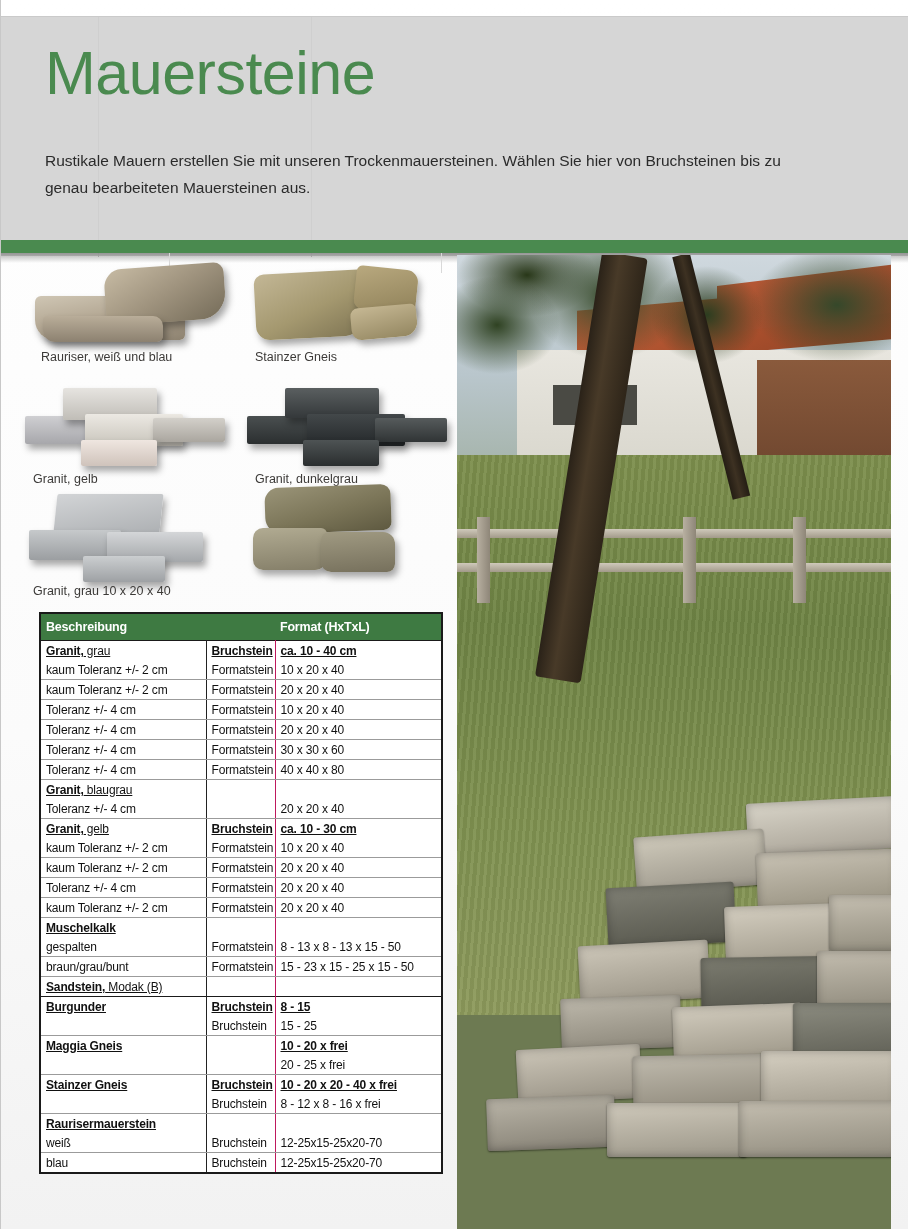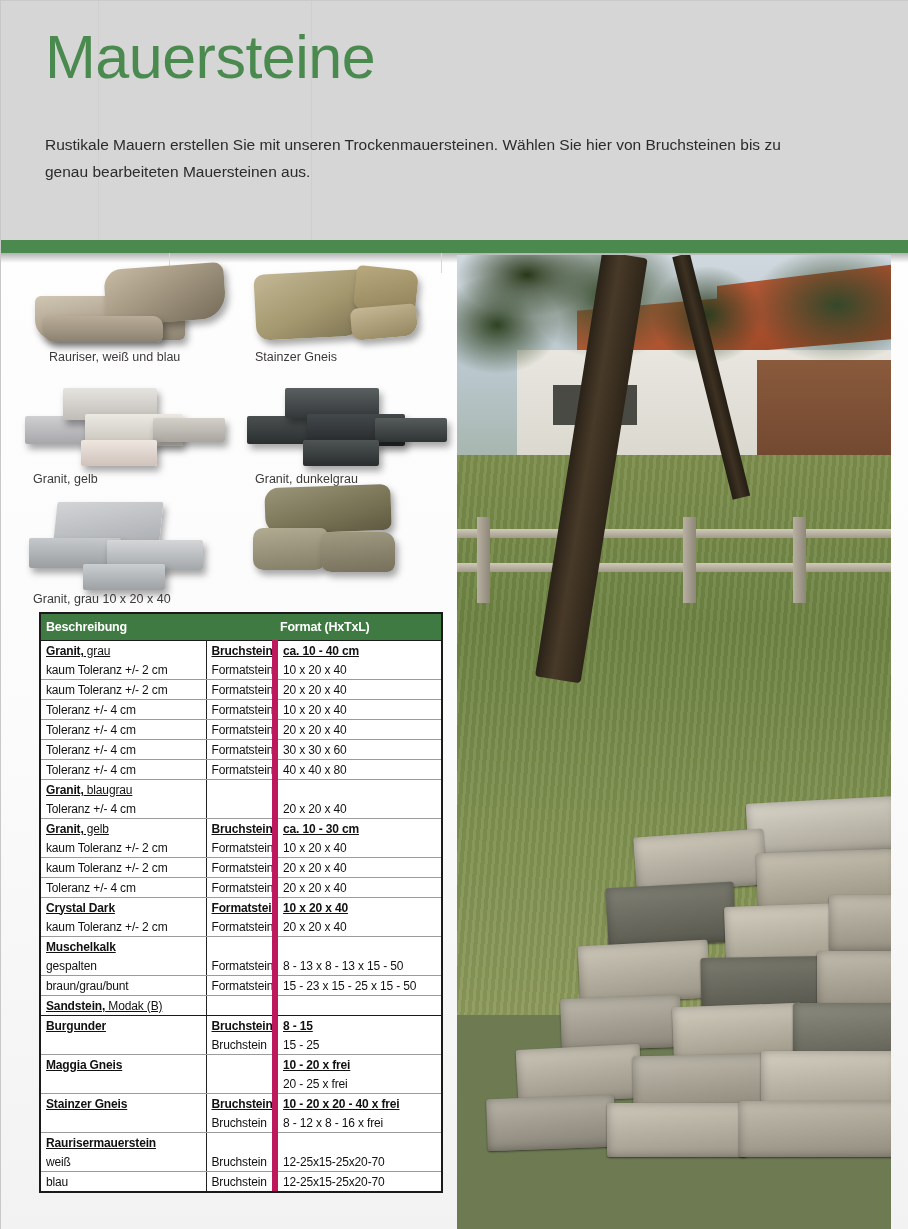--- a/index.html
+++ b/index.html
@@ -13,21 +13,21 @@
   .page{
     position:absolute;left:0;top:0;width:908px;height:1229px;
     background:linear-gradient(180deg,#ffffff 0%,#fbfbfb 60%,#f2f2f2 100%);
     border-left:1px solid #c8c8c8;
     box-sizing:border-box;
     overflow:hidden;
   }
 
   
   .header{
-    position:absolute;left:0;top:0;width:908px;height:240px;
+    position:absolute;left:0;top:16px;width:908px;height:240px;
     background:#d6d6d6;
     border-top:1px solid #cacaca;
     box-sizing:border-box;
   }
   .header .ruleline{
     position:absolute;left:97px;top:0;width:1px;height:240px;
     background:#cfcfcf;
   }
   .header .ruleline2{
     position:absolute;left:310px;top:0;width:1px;height:240px;
@@ -109,21 +109,21 @@
     color:#111111;
     padding:1px 0 1px 5px;
     height:17px;
     border-bottom:1px solid #9b9b9b;
     vertical-align:middle;
     letter-spacing:-0.15px;
     white-space:nowrap;
     overflow:hidden;
   }
   tbody tr td.c-desc{border-right:1px solid #222;}
-  tbody tr td.c-type{border-right:6px solid #be185d;}
+  tbody tr td.c-type{border-right:1px solid #be185d;}
   tbody tr.grp td{
     font-weight:700;
     border-top:1px solid #1a1a1a;
     border-bottom:0;
     text-decoration:underline;
   }
   tbody tr.grp td.c-desc{font-weight:700;}
   tbody tr:last-child td{border-bottom:0;}
 
   
@@ -193,21 +193,21 @@
       <div class="shot">
         <div class="stone rough" style="left:10px;top:38px;width:150px;height:44px;
           background:linear-gradient(170deg,#cfc6b4 0%,#b4a894 45%,#8d8270 100%);
           border-radius:6px 14px 5px 20px;"></div>
         <div class="stone rough" style="left:80px;top:8px;width:120px;height:56px;
           background:linear-gradient(150deg,#c7bba4 0%,#9f937e 50%,#746b58 100%);
           border-radius:18px 10px 26px 8px;transform:rotate(-4deg);"></div>
         <div class="stone" style="left:18px;top:58px;width:120px;height:26px;
           background:linear-gradient(180deg,#b9ad99 0%,#8c8170 100%);border-radius:4px 10px 6px 12px;"></div>
       </div>
-      <div class="cap" style="top:92px;left:16px;margin-left:8px;">Rauriser, weiß und blau</div>
+      <div class="cap" style="top:92px;left:16px;">Rauriser, weiß und blau</div>
     </div>
 
     <div class="prod" style="left:222px;top:0;width:200px;height:108px;">
       <div class="shot">
         <div class="stone rough" style="left:8px;top:14px;width:110px;height:66px;
           background:linear-gradient(155deg,#c3b796 0%,#a4986f 55%,#7d7352 100%);
           border-radius:10px 6px 22px 14px;transform:rotate(-3deg);"></div>
         <div class="stone rough" style="left:108px;top:10px;width:62px;height:44px;
           background:linear-gradient(160deg,#b9a97f 0%,#8e8058 100%);border-radius:6px 12px 8px 10px;transform:rotate(6deg);"></div>
         <div class="stone rough" style="left:104px;top:48px;width:66px;height:32px;
@@ -241,21 +241,21 @@
         <div class="stone" style="left:60px;top:36px;width:98px;height:32px;
           background:linear-gradient(180deg,#43484a 0%,#24282a 100%);"></div>
         <div class="stone" style="left:128px;top:40px;width:72px;height:24px;
           background:linear-gradient(180deg,#565b5c 0%,#303435 100%);"></div>
         <div class="stone" style="left:56px;top:62px;width:76px;height:26px;
           background:linear-gradient(180deg,#4e5354 0%,#2a2e2f 100%);"></div>
       </div>
       <div class="cap" style="top:94px;left:8px;">Granit, dunkelgrau</div>
     </div>
 
-    <div class="prod" style="left:0;top:240px;width:210px;height:110px;text-align:right;">
+    <div class="prod" style="left:0;top:232px;width:210px;height:110px;text-align:right;">
       <div class="shot">
         <div class="stone" style="left:30px;top:4px;width:106px;height:48px;
           background:linear-gradient(170deg,#d2d4d6 0%,#a8abae 100%);transform:skewX(-6deg);"></div>
         <div class="stone" style="left:4px;top:40px;width:92px;height:30px;
           background:linear-gradient(180deg,#c6c9cb 0%,#9b9ea1 100%);"></div>
         <div class="stone" style="left:82px;top:42px;width:96px;height:30px;
           background:linear-gradient(180deg,#d4d6d8 0%,#a4a7aa 100%);"></div>
         <div class="stone" style="left:58px;top:66px;width:82px;height:26px;
           background:linear-gradient(180deg,#cbced0 0%,#9ea1a4 100%);"></div>
       </div>
@@ -349,25 +349,20 @@
           </tr>
           <tr>
             <td class="c-desc">kaum Toleranz +/- 2 cm</td>
             <td class="c-type">Formatstein</td>
             <td class="c-format">20 x 20 x 40</td>
           </tr>
           <tr>
             <td class="c-desc">Toleranz +/- 4 cm</td>
             <td class="c-type">Formatstein</td>
             <td class="c-format">20 x 20 x 40</td>
-          </tr>
-          <tr class="grp">
-            <td class="c-desc">Crystal Dark</td>
-            <td class="c-type">Formatstein</td>
-            <td class="c-format">10 x 20 x 40</td>
           </tr>
           <tr>
             <td class="c-desc">kaum Toleranz +/- 2 cm</td>
             <td class="c-type">Formatstein</td>
             <td class="c-format">20 x 20 x 40</td>
           </tr>
           <tr class="grp">
             <td class="c-desc">Muschelkalk</td>
             <td class="c-type"></td>
             <td class="c-format"></td>

